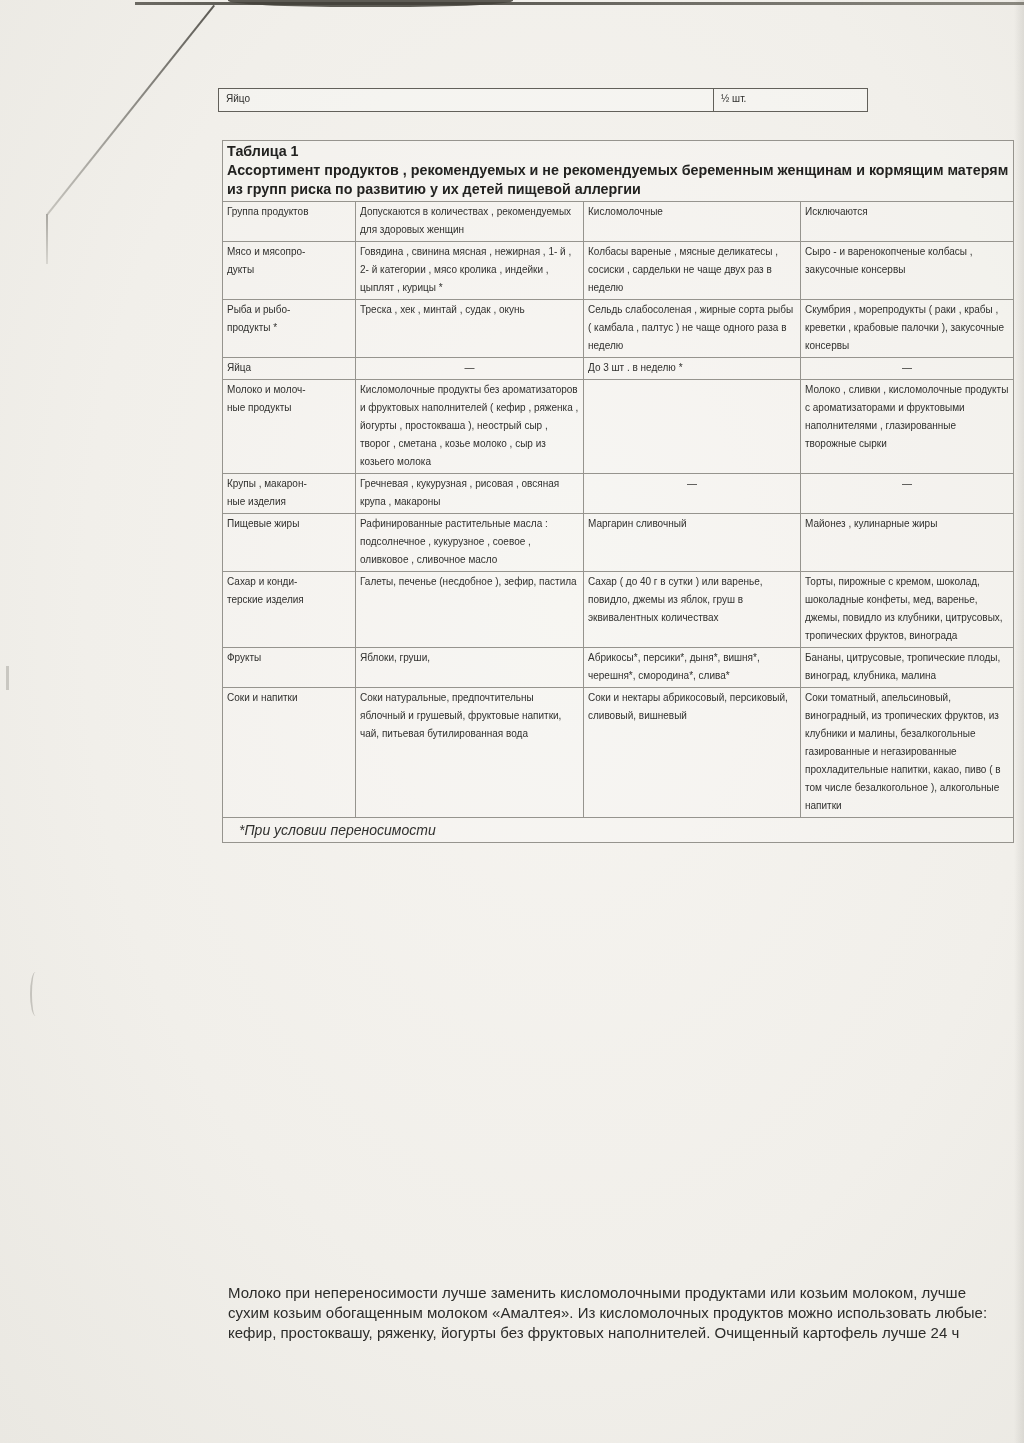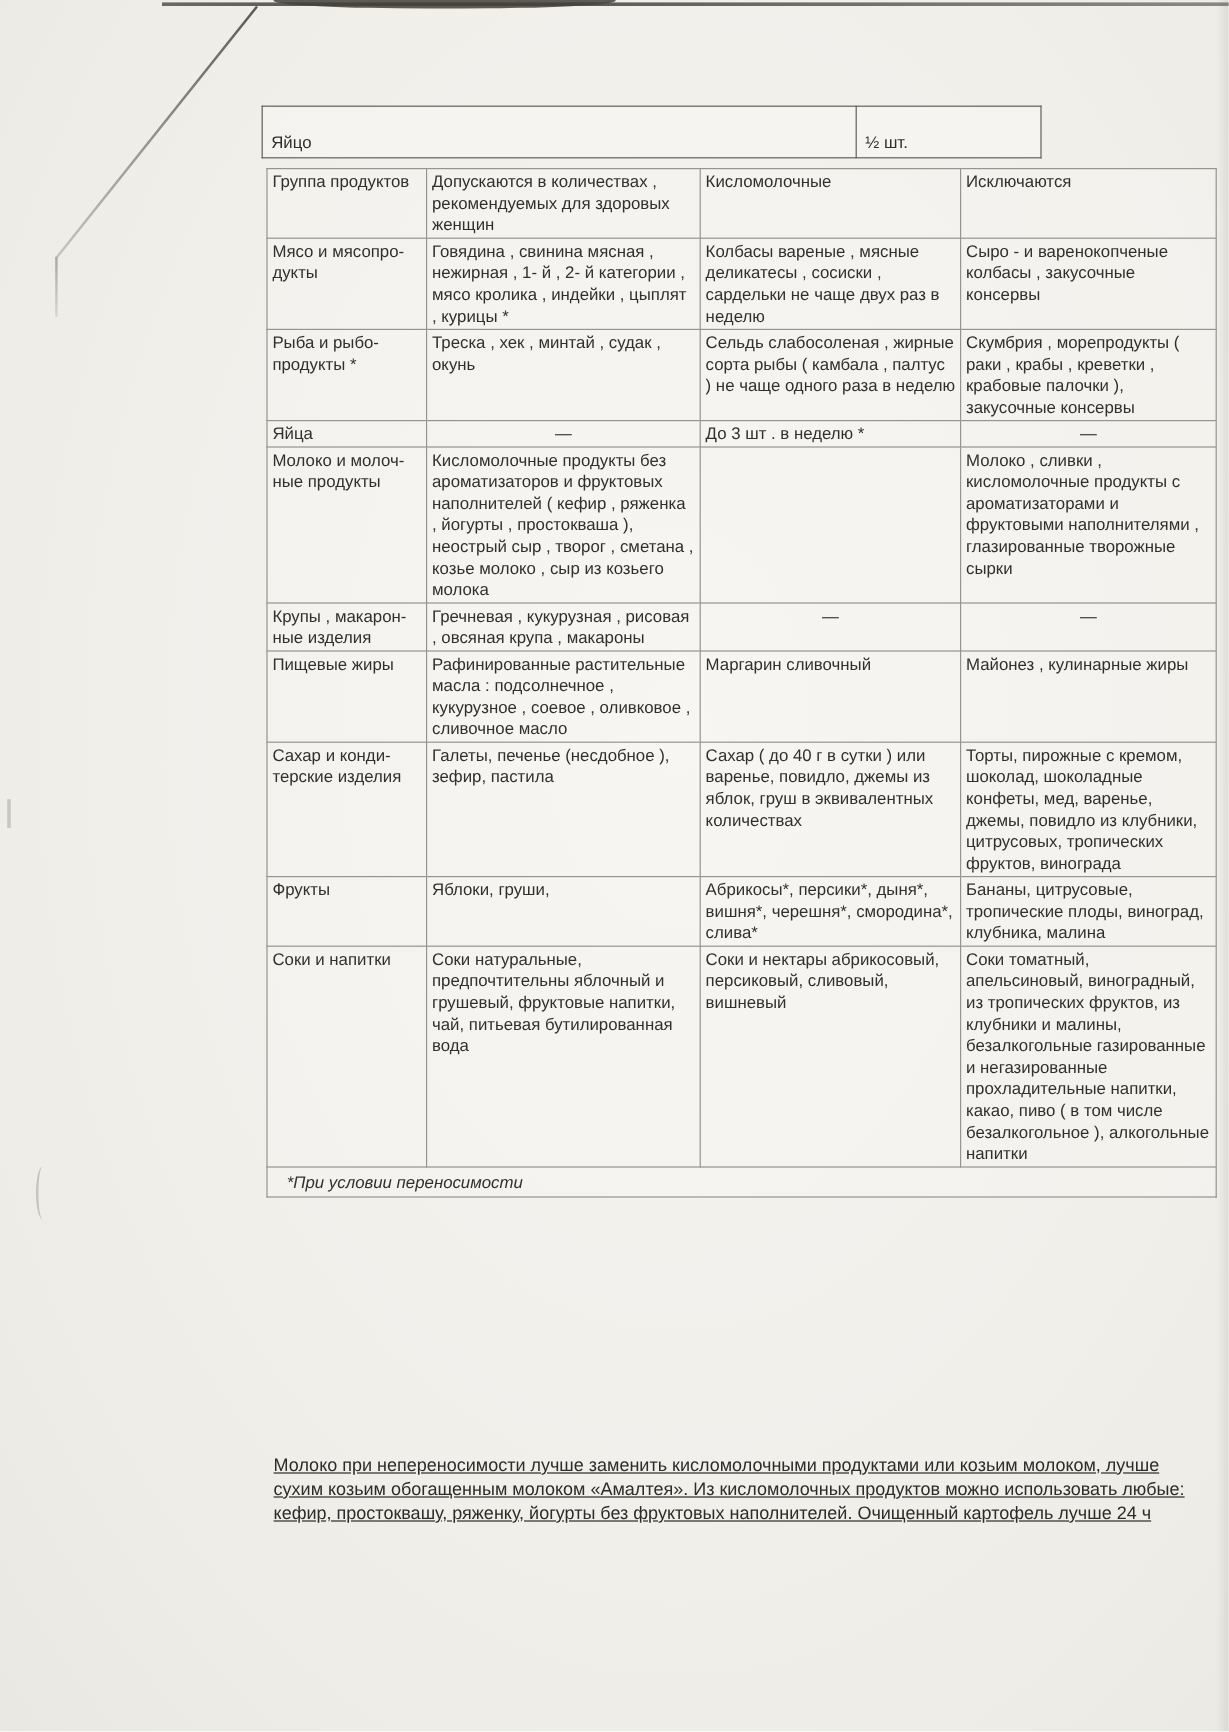--- a/index.html
+++ b/index.html
@@ -21,37 +21,37 @@
   .fold-tail { position:absolute; left:46px; top:214px; width:2px; height:50px;
     background:linear-gradient(#a8a6a0, #d8d6d0); }
   .edge-mark-1 { position:absolute; left:6px; top:666px; width:3px; height:24px; background:#c9c7c1; }
   .edge-mark-2 { position:absolute; left:30px; top:972px; width:9px; height:44px;
     border-left:2px solid #b4b2ac; border-radius:50%/50%; opacity:.7; }
   .right-shade { position:absolute; right:0; top:0; width:10px; height:1443px;
     background:linear-gradient(to right, rgba(0,0,0,0), rgba(90,88,82,.12)); }
 
   
   .egg-table { position:absolute; left:218px; top:88px; width:650px; border-collapse:collapse; }
-  .egg-table td { border:1px solid #62605a; font-size:14px; line-height:17px;
-    padding:21px 7px 4px; vertical-align:top; background:rgba(255,255,255,.25); }
+  .egg-table td { border:1px solid #62605a; font-size:10px; line-height:17px;
+    padding:1px 7px 4px; vertical-align:top; background:rgba(255,255,255,.25); }
   .egg-table .val { width:139px; }
 
   
   .main-table { position:absolute; left:222px; top:140px; width:791px;
     border-collapse:collapse; table-layout:fixed; background:rgba(255,255,255,.18); }
   .main-table td { border:1px solid #96948e; vertical-align:top; padding:1px 4px 2px;
-    font-size:14px; line-height:18px; color:#30302e; overflow:hidden; }
+    font-size:10px; line-height:18px; color:#30302e; overflow:hidden; }
   .main-table td.lbl { white-space:pre-line; }
   .main-table td.c { text-align:center; }
   .main-table .cap td { font-weight:bold; font-size:14.3px; line-height:19px; color:#222220; }
   .main-table .foot td { font-style:italic; font-size:14px; line-height:20px; padding:2px 16px; }
 
   
-  .bottom-par { position:absolute; left:228px; top:1212px; width:782px;
-    font-size:15px; line-height:20px; color:#2c2c2a;text-decoration:underline; }
+  .bottom-par { position:absolute; left:228px; top:1283px; width:782px;
+    font-size:15px; line-height:20px; color:#2c2c2a; }
 </style>
 </head>
 <body>
 
 <div id="page">
 
   <div class="top-edge"></div>
   <div class="top-blob"></div>
   <div class="fold-line"></div>
   <div class="fold-tail"></div>
@@ -69,20 +69,26 @@
     </table>
 
   <table class="main-table">
     <colgroup>
       <col style="width:133px">
         <col style="width:228px">
         <col style="width:217px">
         <col style="width:213px">
     </colgroup>
     <tbody>
+        <tr class="cap">
+      <td colspan="4">
+        <div>Таблица 1</div>
+        <div>Ассортимент продуктов , рекомендуемых и не рекомендуемых беременным женщинам и кормящим матерям из групп риска по развитию у их детей пищевой аллергии</div>
+      </td>
+    </tr>
     <tr>
       <td>Группа продуктов</td>
       <td>Допускаются в количествах , рекомендуемых для здоровых женщин</td>
       <td>Кисломолочные</td>
       <td>Исключаются</td>
     </tr>
     <tr>
       <td class="lbl">Мясо и мясопро-
 дукты</td>
       <td>Говядина , свинина мясная , нежирная , 1- й , 2- й категории , мясо кролика , индейки , цыплят , курицы *</td>

